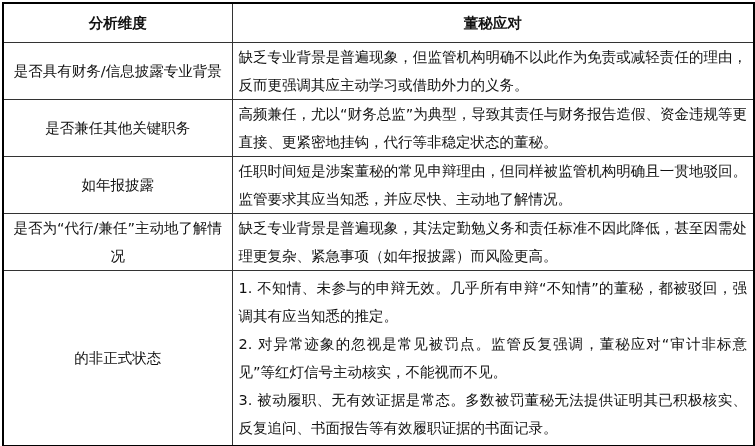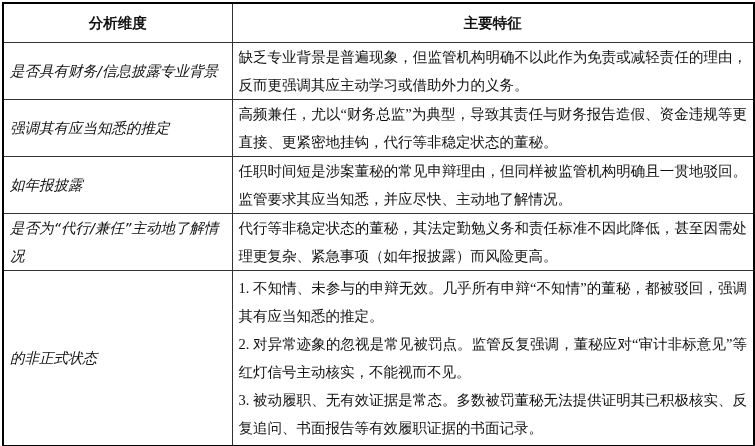--- a/index.html
+++ b/index.html
@@ -16,56 +16,56 @@
   }
   table.main td, table.main th {
     border: 1px solid #333;
     padding: 0 6px;
     line-height: 28px;
     vertical-align: middle;
   }
   table.main th { font-weight: bold; text-align: center; height: 38px; }
   col.c1 { width: 229px; }
   col.c2 { width: 522px; }
-  td.dim { padding: 0 8px; font-style: italic; }
-  td.feat { text-align: justify; padding: 0 6px 0 7px; font-family: Liberation Serif, serif; }
+  td.dim { text-align: center; padding: 0 8px; }
+  td.feat { text-align: justify; padding: 0 6px 0 7px; }
   .line { display: block; }
   tr.r1 td, tr.r2 td, tr.r3 td, tr.r4 td { height: 56px; }
   tr.r5 td { height: 174px; }
 </style>
 </head>
 <body>
 
 <table class="main">
   <colgroup>
       <col class="c1">
       <col class="c2">
     </colgroup>
   <thead>
     <tr>
       <th>分析维度</th>
-      <th>主要特征</th>
+      <th>董秘应对</th>
     </tr>
   </thead>
   <tbody>
     <tr class="r1">
       <td class="dim">是否具有财务/信息披露专业背景</td>
       <td class="feat">缺乏专业背景是普遍现象，但监管机构明确不以此作为免责或减轻责任的理由，反而更强调其应主动学习或借助外力的义务。</td>
     </tr>
     <tr class="r2">
-      <td class="dim">强调其有应当知悉的推定</td>
+      <td class="dim">是否兼任其他关键职务</td>
       <td class="feat">高频兼任，尤以“财务总监”为典型，导致其责任与财务报告造假、资金违规等更直接、更紧密地挂钩，代行等非稳定状态的董秘。</td>
     </tr>
     <tr class="r3">
       <td class="dim">如年报披露</td>
       <td class="feat">任职时间短是涉案董秘的常见申辩理由，但同样被监管机构明确且一贯地驳回。监管要求其应当知悉，并应尽快、主动地了解情况。</td>
     </tr>
     <tr class="r4">
       <td class="dim">是否为“代行/兼任”主动地了解情况</td>
-      <td class="feat">代行等非稳定状态的董秘，其法定勤勉义务和责任标准不因此降低，甚至因需处理更复杂、紧急事项（如年报披露）而风险更高。</td>
+      <td class="feat">缺乏专业背景是普遍现象，其法定勤勉义务和责任标准不因此降低，甚至因需处理更复杂、紧急事项（如年报披露）而风险更高。</td>
     </tr>
     <tr class="r5">
       <td class="dim">的非正式状态</td>
       <td class="feat">
         <span class="line">1. 不知情、未参与的申辩无效。几乎所有申辩“不知情”的董秘，都被驳回，强调其有应当知悉的推定。</span>
         <span class="line">2. 对异常迹象的忽视是常见被罚点。监管反复强调，董秘应对“审计非标意见”等红灯信号主动核实，不能视而不见。</span>
         <span class="line">3. 被动履职、无有效证据是常态。多数被罚董秘无法提供证明其已积极核实、反复追问、书面报告等有效履职证据的书面记录。</span>
       </td>
     </tr>
   </tbody>

